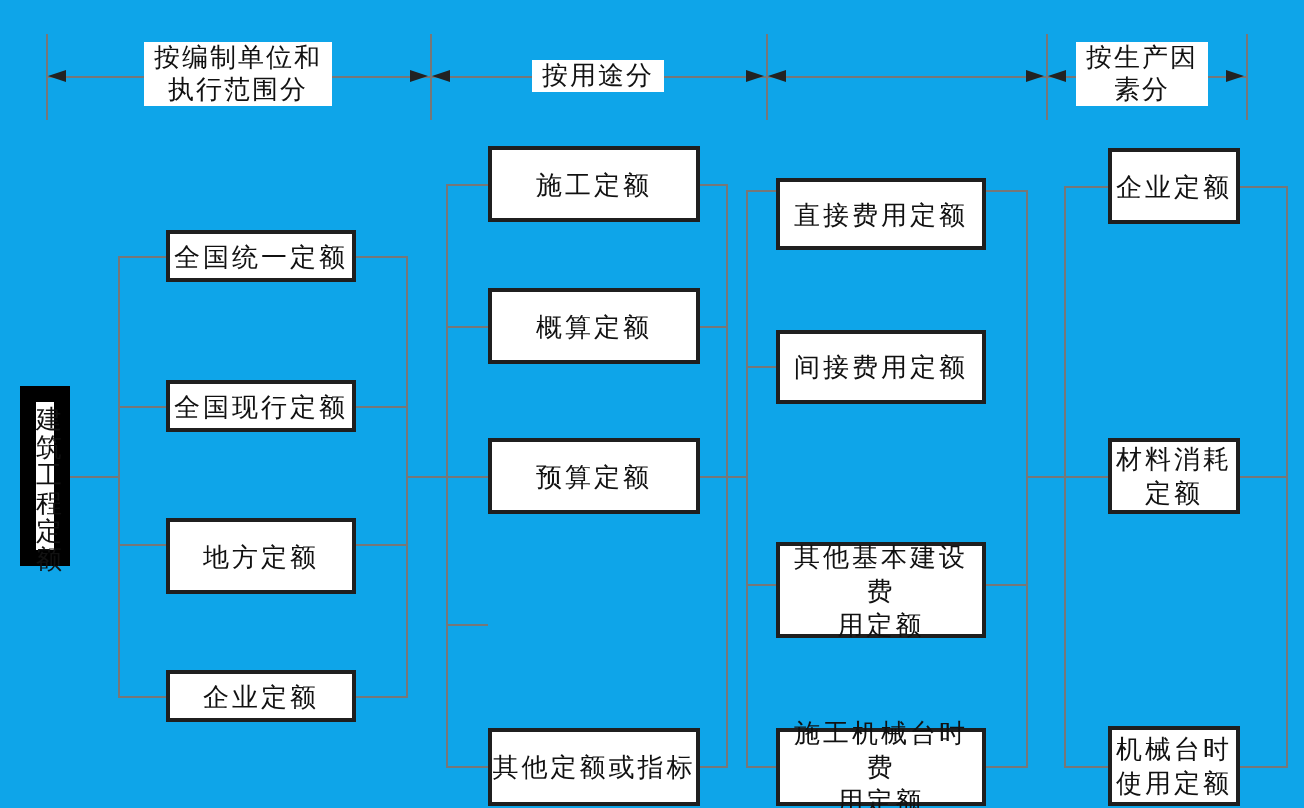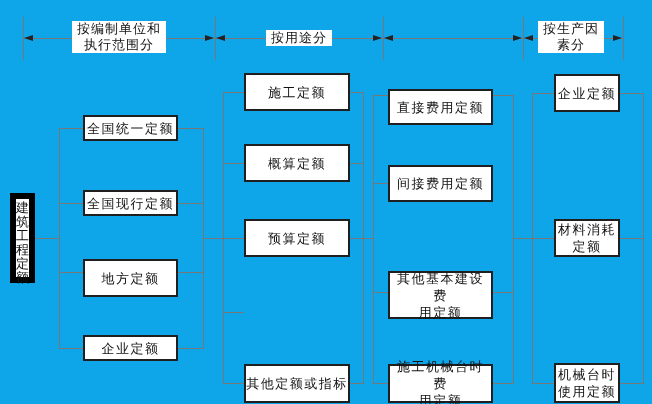--- a/index.html
+++ b/index.html
@@ -6,21 +6,21 @@
   #canvas{
     position:relative;width:652px;height:404px;background:#0ea5e9;overflow:hidden;
     font-family:"Liberation Serif","DejaVu Serif",serif;color:#111;
   }
   .box{
     position:absolute;box-sizing:border-box;border:2px solid #1f1f1f;background:#fff;
     display:flex;align-items:center;justify-content:center;text-align:center;
     font-size:13px;letter-spacing:1.5px;line-height:17px;white-space:pre-line;
   }
   .vbox{
-    position:absolute;box-sizing:border-box;border:6px solid #000000;background:#fff;
+    position:absolute;box-sizing:border-box;border:8px solid #000000;background:#fff;
     font-size:13px;line-height:14px;letter-spacing:0;text-align:center;
     word-break:break-all;padding-top:2px;
   }
   .hl{position:absolute;height:1px;background:#777;}
   .vl{position:absolute;width:1px;background:#777;}
   .tick{position:absolute;width:1px;background:#777;top:17px;height:43px;}
   .aline{position:absolute;height:1px;background:#777;top:38px;}
   .arr{position:absolute;width:0;height:0;top:35px;border-top:3.5px solid transparent;border-bottom:3.5px solid transparent;}
   .arr.l{border-right:9px solid #222;}
   .arr.r{border-left:9px solid #222;}

